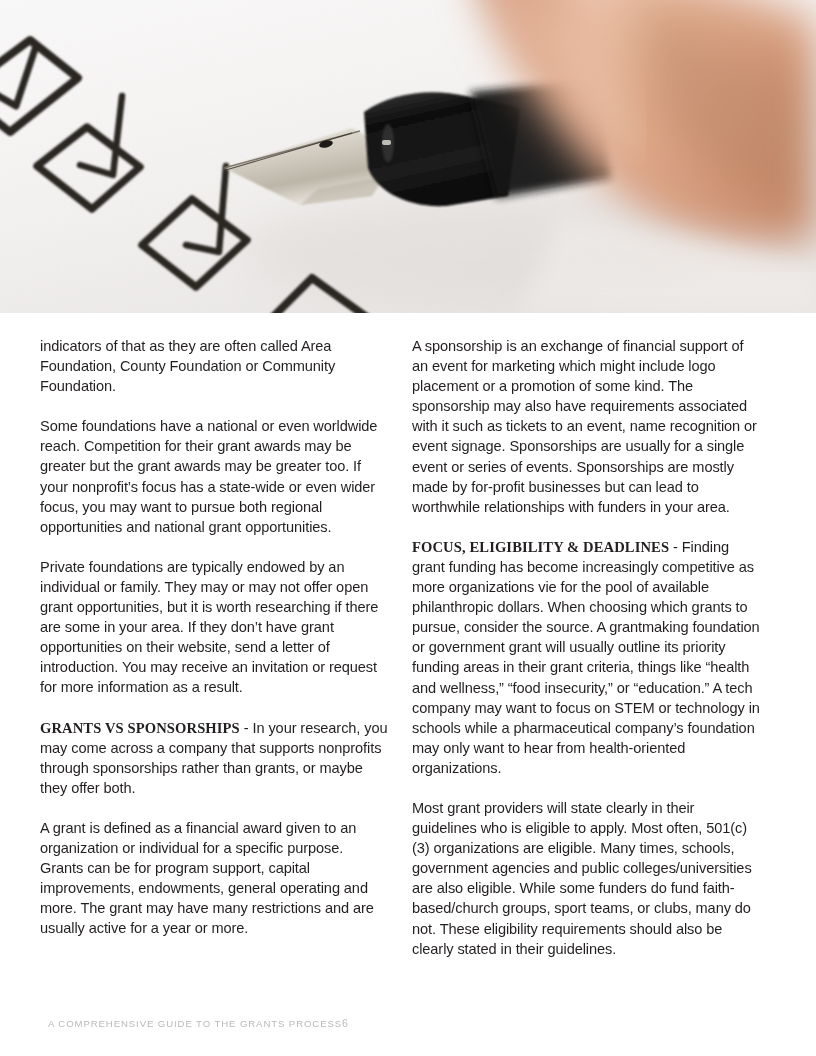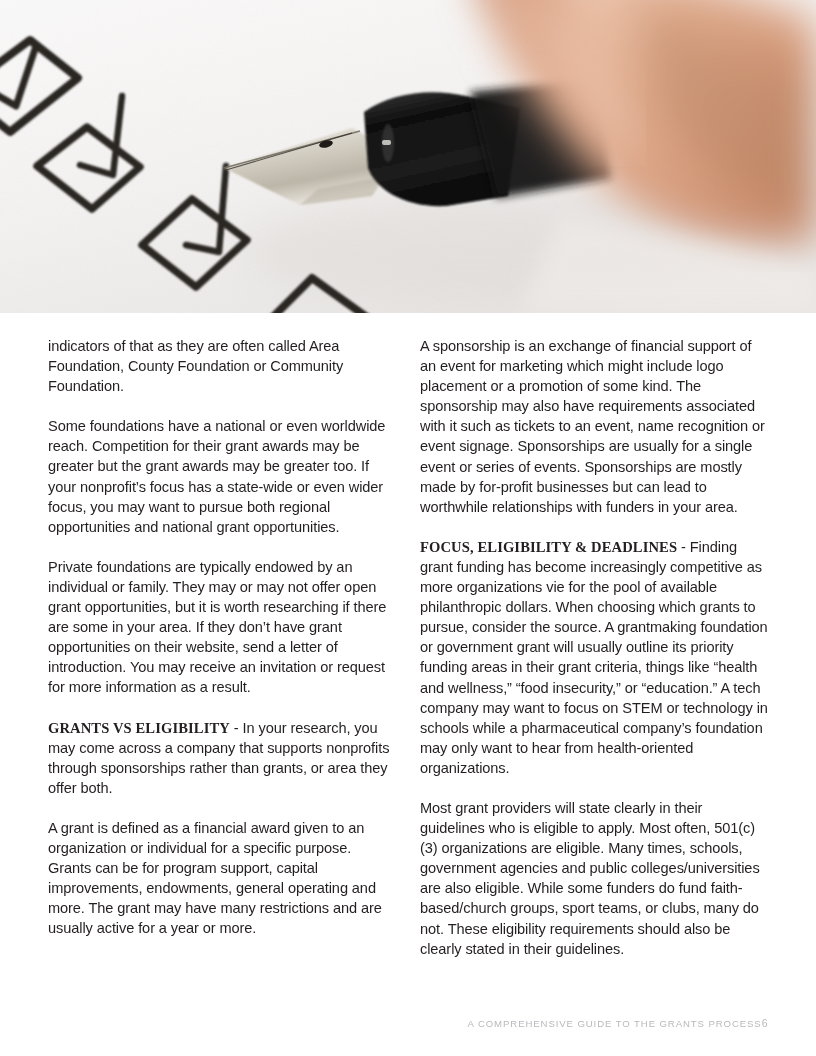--- a/index.html
+++ b/index.html
@@ -24,21 +24,21 @@
     width: 816px;
     height: 313px;
     overflow: hidden;
     background: #f4f2f0;
   }
   .hero-svg { display: block; width: 816px; height: 313px; }
 
   
   .content {
     position: absolute;
-    left: 48px;
+    left: 40px;
     top: 336px;
     width: 720px;
     display: flex;
     gap: 24px;
   }
   .col {
     width: 348px;
     flex: 0 0 348px;
   }
   .col p {
@@ -55,21 +55,21 @@
     font-family: Liberation Serif, serif;
   }
 
   
   .footer {
     position: absolute;
     left: 48px;
     top: 1017px;
     width: 720px;
     display: flex;
-    justify-content: flex-end;
+    justify-content: flex-start;
     align-items: baseline;
   }
   .footer-title {
     font-size: 9.6px;
     letter-spacing: 0.9px;
     color: #b9b9be;
     text-transform: uppercase;
     font-family: "Liberation Sans", sans-serif;
   }
   .footer-page {
@@ -188,21 +188,21 @@
       <path d="M 560 215 C 660 230, 740 255, 816 270 L 816 313 L 520 313 Z" fill="#efebe8" opacity="0.75" filter="url(#blurBig)"></path>
     </svg>
   </div>
 
   <div class="content">
 
     <div class="col">
       <p>indicators of that as they are often called Area Foundation, County Foundation or Community Foundation.</p>
       <p>Some foundations have a national or even worldwide reach. Competition for their grant awards may be greater but the grant awards may be greater too. If your nonprofit’s focus has a state-wide or even wider focus, you may want to pursue both regional opportunities and national grant opportunities.</p>
       <p>Private foundations are typically endowed by an individual or family. They may or may not offer open grant opportunities, but it is worth researching if there are some in your area. If they don’t have grant opportunities on their website, send a letter of introduction. You may receive an invitation or request for more information as a result.</p>
-      <p><span class="lead">GRANTS VS ELIGIBILITY</span><span> - In your research, you may come across a company that supports nonprofits through sponsorships rather than grants, or area they offer both.</span></p>
+      <p><span class="lead">GRANTS VS SPONSORSHIPS</span><span> - In your research, you may come across a company that supports nonprofits through sponsorships rather than grants, or maybe they offer both.</span></p>
       <p>A grant is defined as a financial award given to an organization or individual for a specific purpose. Grants can be for program support, capital improvements, endowments, general operating and more. The grant may have many restrictions and are usually active for a year or more.</p>
     </div>
 
     <div class="col">
       <p>A sponsorship is an exchange of financial support of an event for marketing which might include logo placement or a promotion of some kind. The sponsorship may also have requirements associated with it such as tickets to an event, name recognition or event signage. Sponsorships are usually for a single event or series of events. Sponsorships are mostly made by for-profit businesses but can lead to worthwhile relationships with funders in your area.</p>
       <p><span class="lead">FOCUS, ELIGIBILITY &amp; DEADLINES</span><span> - Finding grant funding has become increasingly competitive as more organizations vie for the pool of available philanthropic dollars. When choosing which grants to pursue, consider the source. A grantmaking foundation or government grant will usually outline its priority funding areas in their grant criteria, things like “health and wellness,” “food insecurity,” or “education.” A tech company may want to focus on STEM or technology in schools while a pharmaceutical company’s foundation may only want to hear from health-oriented organizations.</span></p>
       <p>Most grant providers will state clearly in their guidelines who is eligible to apply. Most often, 501(c)(3) organizations are eligible. Many times, schools, government agencies and public colleges/universities are also eligible. While some funders do fund faith-based/church groups, sport teams, or clubs, many do not. These eligibility requirements should also be clearly stated in their guidelines.</p>
     </div>
 
   </div>

